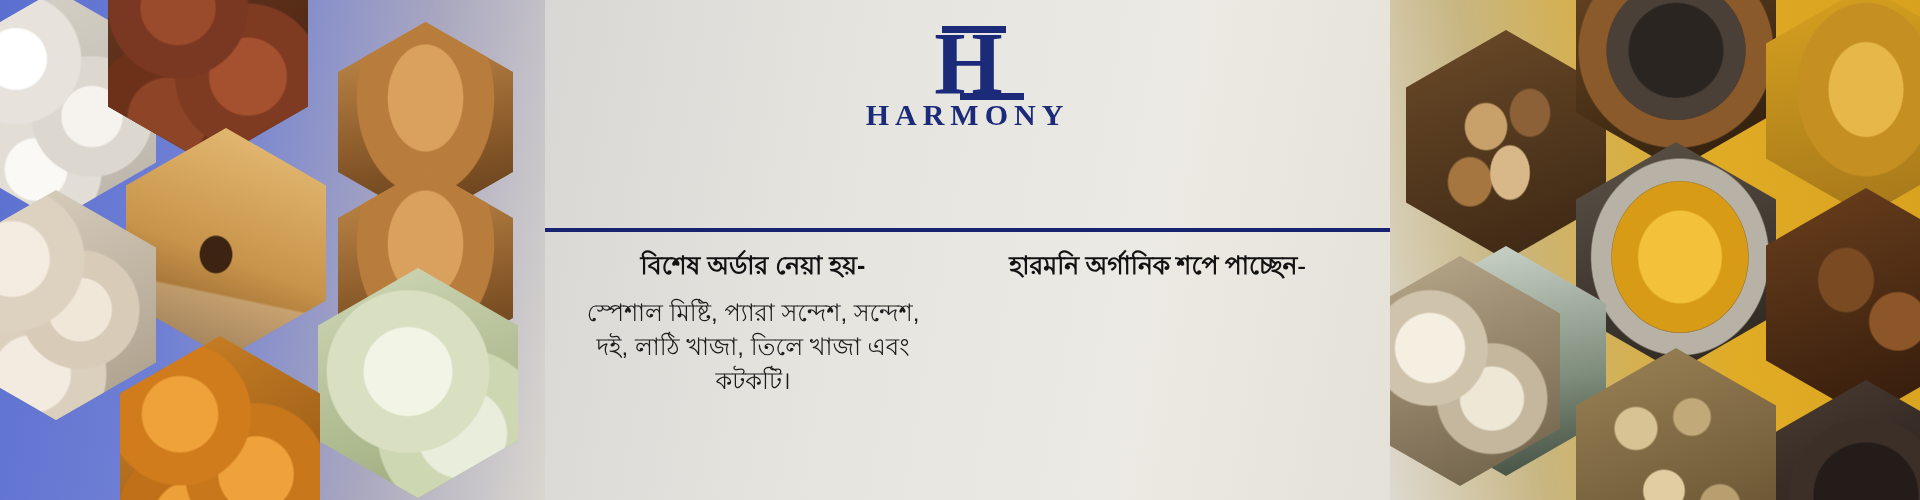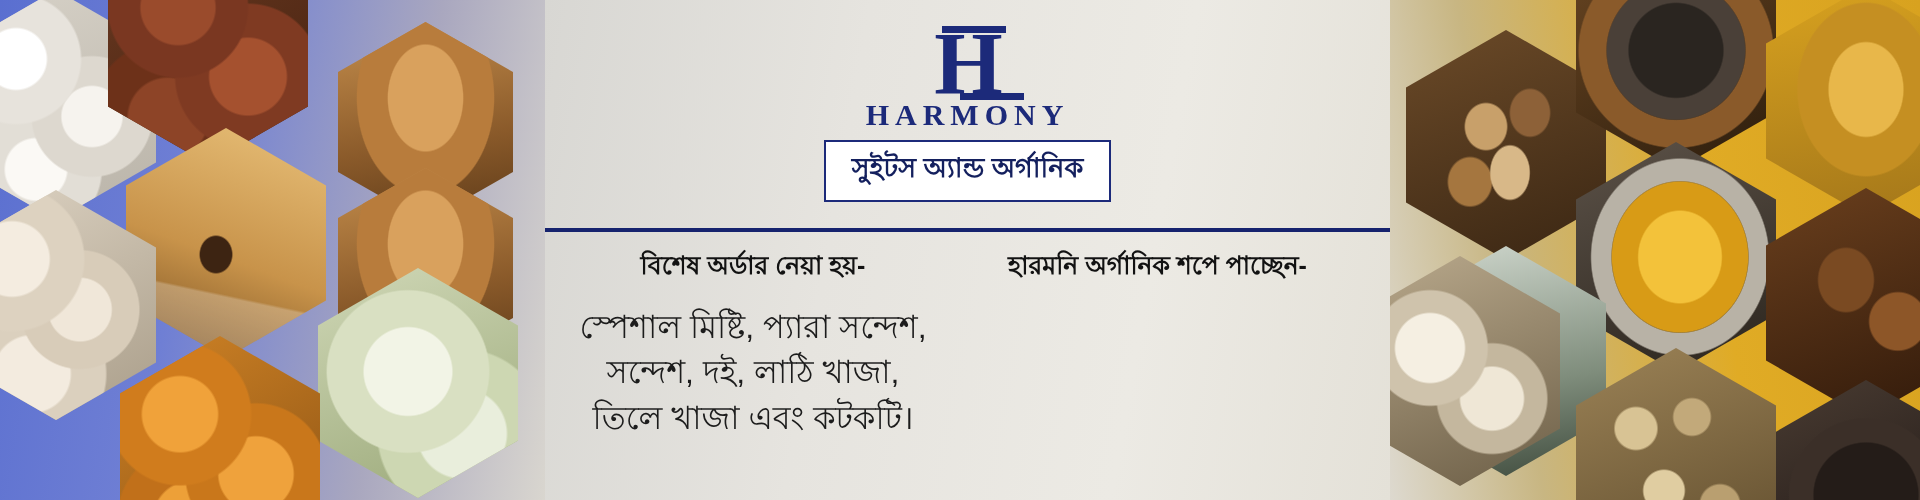--- a/index.html
+++ b/index.html
@@ -241,30 +241,30 @@
     display: flex;
     padding: 0 18px;
     box-sizing: border-box;
   }
   .col {
     flex: 1;
     text-align: center;
     color: #1a1a1a;
   }
   .col-left { flex: 0 0 380px; }
-  .col-right { flex: 1; }
+  .col-right { flex: 1; font-family: Liberation Serif, serif; }
   .col h3 {
     margin: 0 0 6px;
     font-size: 25px;
     font-weight: 700;
     color: #121212;
   }
   .col p {
-    margin: 16px;
-    font-size: 32px;
+    margin: 7px;
+    font-size: 24px;
     line-height: 1.42;
     color: #1c1c1c;
     text-align: center;
   }
 </style>
 </head>
 <body>
 
 <div class="banner">
 
@@ -293,21 +293,20 @@
 
   <div class="center">
 
     <div class="logo-wrap">
       <div class="logo-mark">
         <span class="bar-top"></span>
         <span>H</span>
         <span class="bar-bot"></span>
       </div>
       <div class="logo-word">HARMONY</div>
-      <div class="tagline-box">সুইটস অ্যান্ড অর্গানিক</div>
     </div>
 
 
     <div class="divider"></div>
 
     <div class="columns">
       <div class="col col-left">
         <h3>বিশেষ অর্ডার নেয়া হয়-</h3>
         <p>স্পেশাল মিষ্টি, প্যারা সন্দেশ, সন্দেশ, দই, লাঠি খাজা, তিলে খাজা এবং কটকটি।</p>
       </div>

